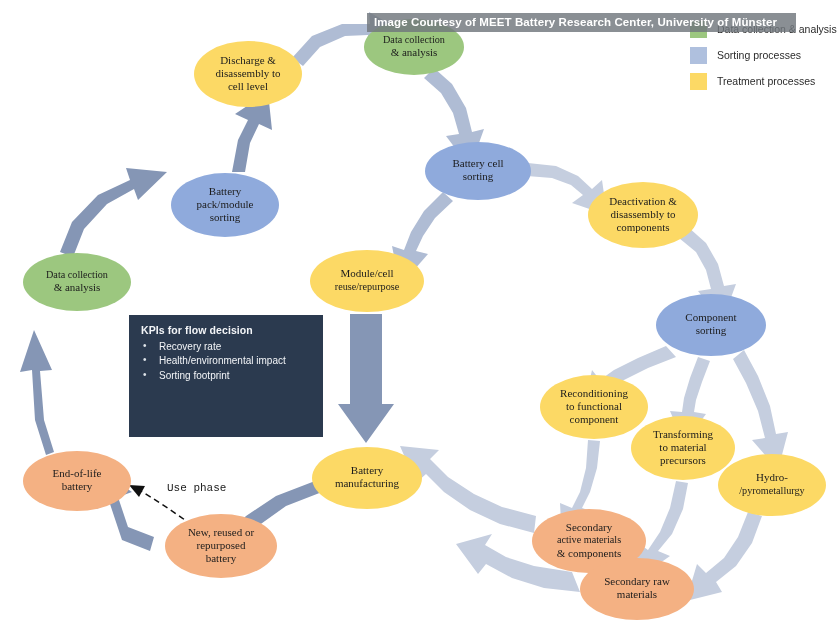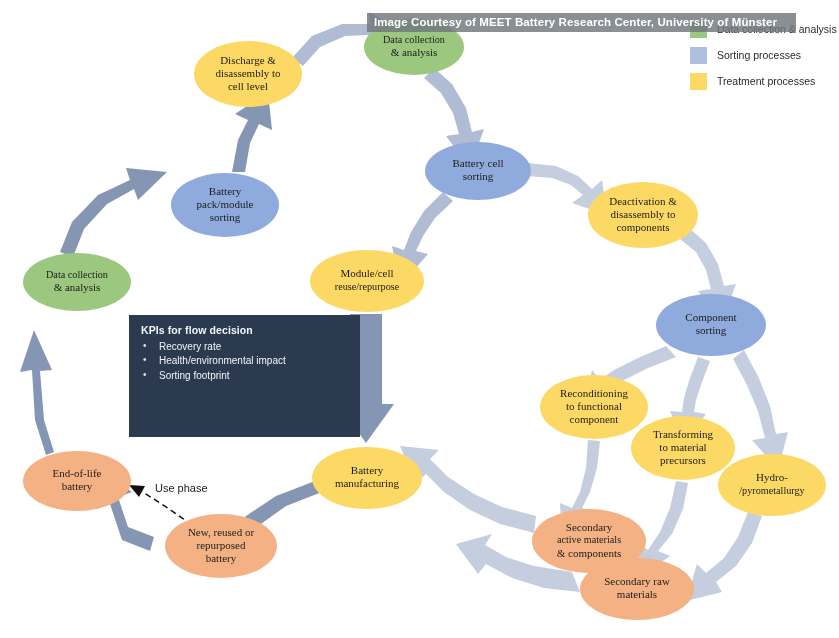--- a/index.html
+++ b/index.html
@@ -19,21 +19,21 @@
     font-size:11px;
     fill:#1c1c1c;
     text-anchor:middle;
     dominant-baseline:middle;
     pointer-events:none;
   }
   .node-text.small{font-size:10.2px;}
 
   
   #kpi-box{
-    position:absolute;left:129px;top:315px;width:231px;height:122px;
+    position:absolute;left:129px;top:315px;width:194px;height:122px;
     background:#2b3a4f;z-index:4;
     padding:9px 10px 8px 12px;box-sizing:border-box;
     font-family:"Liberation Sans", sans-serif;
     color:#f3f5f8;
   }
   #kpi-title{font-size:10.5px;font-weight:bold;margin:0 0 4px 0;letter-spacing:.1px;}
   #kpi-list{list-style:none;margin:0;padding:0;}
   #kpi-list li{
     font-size:10px;line-height:14.4px;position:relative;padding-left:18px;
   }
@@ -55,22 +55,22 @@
     position:absolute;left:367px;top:13px;z-index:9;
     background:rgba(112,118,124,.82);
     padding:3px 19px 4px 7px;
     font-family:"Liberation Sans", sans-serif;
     font-size:11.5px;font-weight:bold;color:#ffffff;
     white-space:nowrap;letter-spacing:.1px;
   }
 
   
   #use-phase-label{
-    position:absolute;left:155px;top:482px;z-index:3;
-    font-family:Liberation Sans, sans-serif;font-size:11px;color:#1c1c1c;
+    position:absolute;left:167px;top:482px;z-index:3;
+    font-family:Liberation Mono, monospace;font-size:11px;color:#1c1c1c;
     white-space:nowrap;
   }
 </style>
 </head>
 <body>
 
 <div id="canvas">
 
   <svg class="layer arrows" viewBox="0 0 839 638">
 

